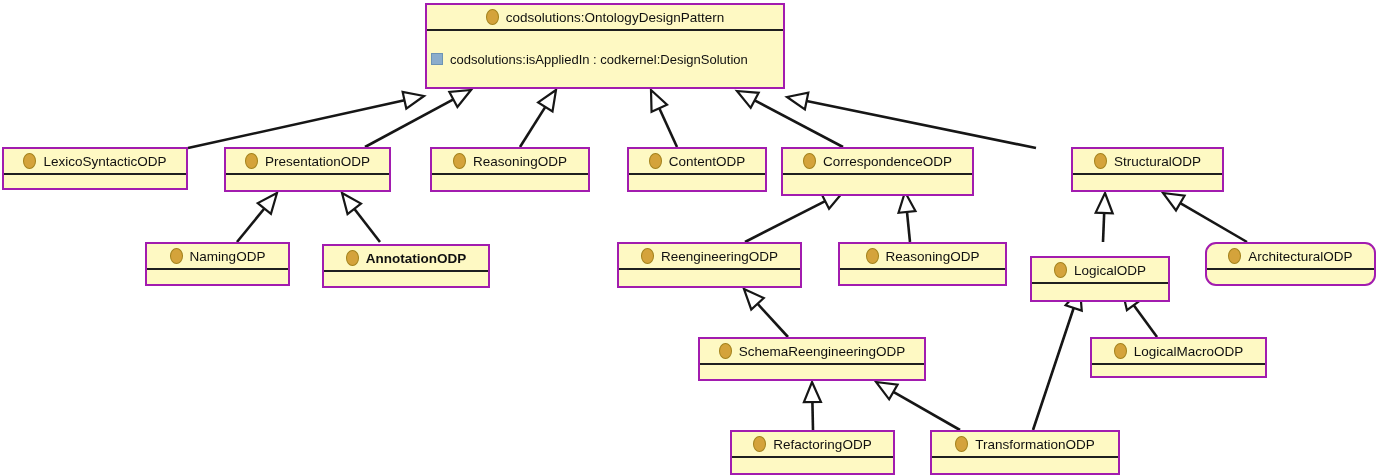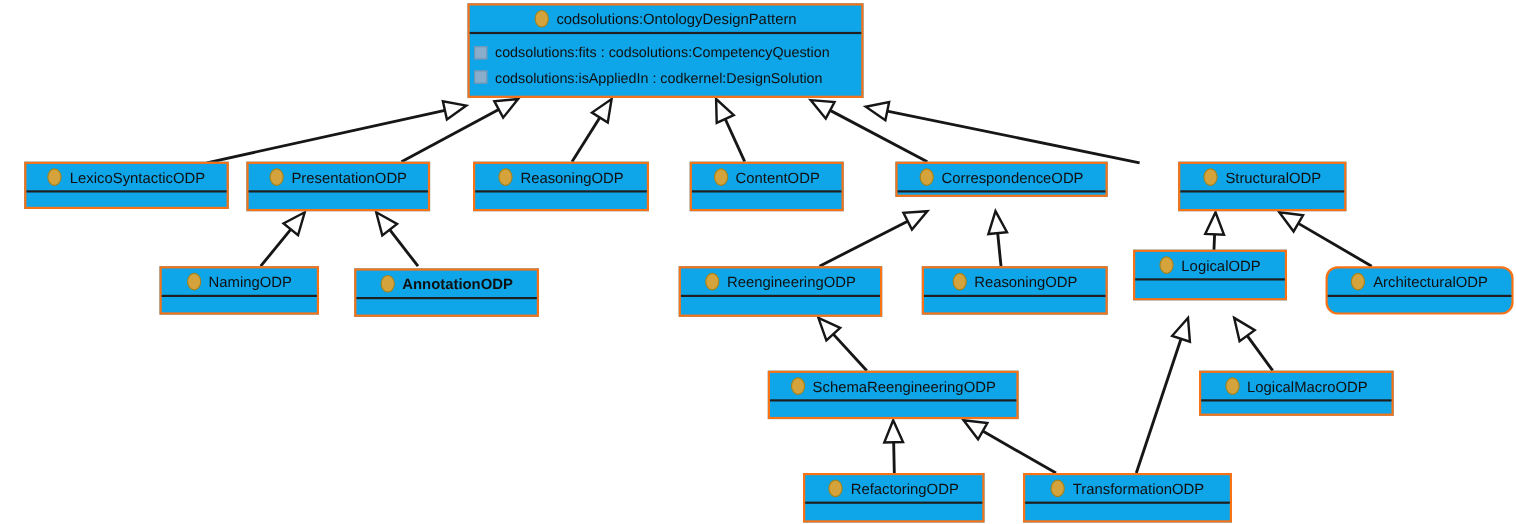--- a/index.html
+++ b/index.html
@@ -13,22 +13,22 @@
   }
   .edges-layer {
     position: absolute;
     left: 0; top: 0;
     width: 1378px; height: 476px;
   }
   .edges-layer line { stroke: #161616; stroke-width: 2.6; }
   .edges-layer polygon { fill: #ffffff; stroke: #161616; stroke-width: 2.2; stroke-linejoin: miter; }
   .node {
     position: absolute;
-    background: #0ea5e9;
-    border: 2px solid #f97316;
+    background: #fef9c3;
+    border: 2px solid #a21caf;
     box-sizing: border-box;
     display: flex;
     flex-direction: column;
   }
   .node .title {
     flex: 0 0 auto;
     height: 24px;
     display: flex;
     align-items: center;
     justify-content: center;
@@ -145,29 +145,25 @@
     </svg>
   <div>
       <div class="node" style="left: 425px; top: 3px; width: 360px; height: 86px;">
         <div class="title">
           <span class="class-icon"></span>
           <span>codsolutions:OntologyDesignPattern</span>
         </div>
         <div class="attrs">
           <div class="attr-row">
             <span class="attr-icon"></span>
-            <span>codsolutions:fits : codsolutions:CompetencyQuestion</span>
-          </div>
-          <div class="attr-row">
-            <span class="attr-icon"></span>
             <span>codsolutions:isAppliedIn : codkernel:DesignSolution</span>
           </div>
         </div>
       </div>
-      <div class="node" style="left: 2px; top: 147px; width: 186px; height: 43px; margin-left: 20px;">
+      <div class="node" style="left: 2px; top: 147px; width: 186px; height: 43px;">
         <div class="title">
           <span class="class-icon"></span>
           <span>LexicoSyntacticODP</span>
         </div>
         <div class="body"></div>
       </div>
       <div class="node" style="left: 224px; top: 147px; width: 167px; height: 45px;">
         <div class="title">
           <span class="class-icon"></span>
           <span>PresentationODP</span>
@@ -181,21 +177,21 @@
         </div>
         <div class="body"></div>
       </div>
       <div class="node" style="left: 627px; top: 147px; width: 140px; height: 45px;">
         <div class="title">
           <span class="class-icon"></span>
           <span>ContentODP</span>
         </div>
         <div class="body"></div>
       </div>
-      <div class="node" style="left: 814px; top: 147px; width: 193px; height: 32px;">
+      <div class="node" style="left: 781px; top: 147px; width: 193px; height: 49px;">
         <div class="title">
           <span class="class-icon"></span>
           <span>CorrespondenceODP</span>
         </div>
         <div class="body"></div>
       </div>
       <div class="node" style="left: 1035px; top: 147px; width: 153px; height: 45px; margin-left: 36px;">
         <div class="title">
           <span class="class-icon"></span>
           <span>StructuralODP</span>
@@ -223,21 +219,21 @@
         </div>
         <div class="body"></div>
       </div>
       <div class="node" style="left: 838px; top: 242px; width: 169px; height: 44px;">
         <div class="title">
           <span class="class-icon"></span>
           <span>ReasoningODP</span>
         </div>
         <div class="body"></div>
       </div>
-      <div class="node" style="left: 1030px; top: 227px; width: 140px; height: 46px;">
+      <div class="node" style="left: 1030px; top: 256px; width: 140px; height: 46px;">
         <div class="title">
           <span class="class-icon"></span>
           <span>LogicalODP</span>
         </div>
         <div class="body"></div>
       </div>
       <div class="node" style="left: 1205px; top: 242px; width: 171px; height: 44px; border-radius: 11px;">
         <div class="title">
           <span class="class-icon"></span>
           <span>ArchitecturalODP</span>

